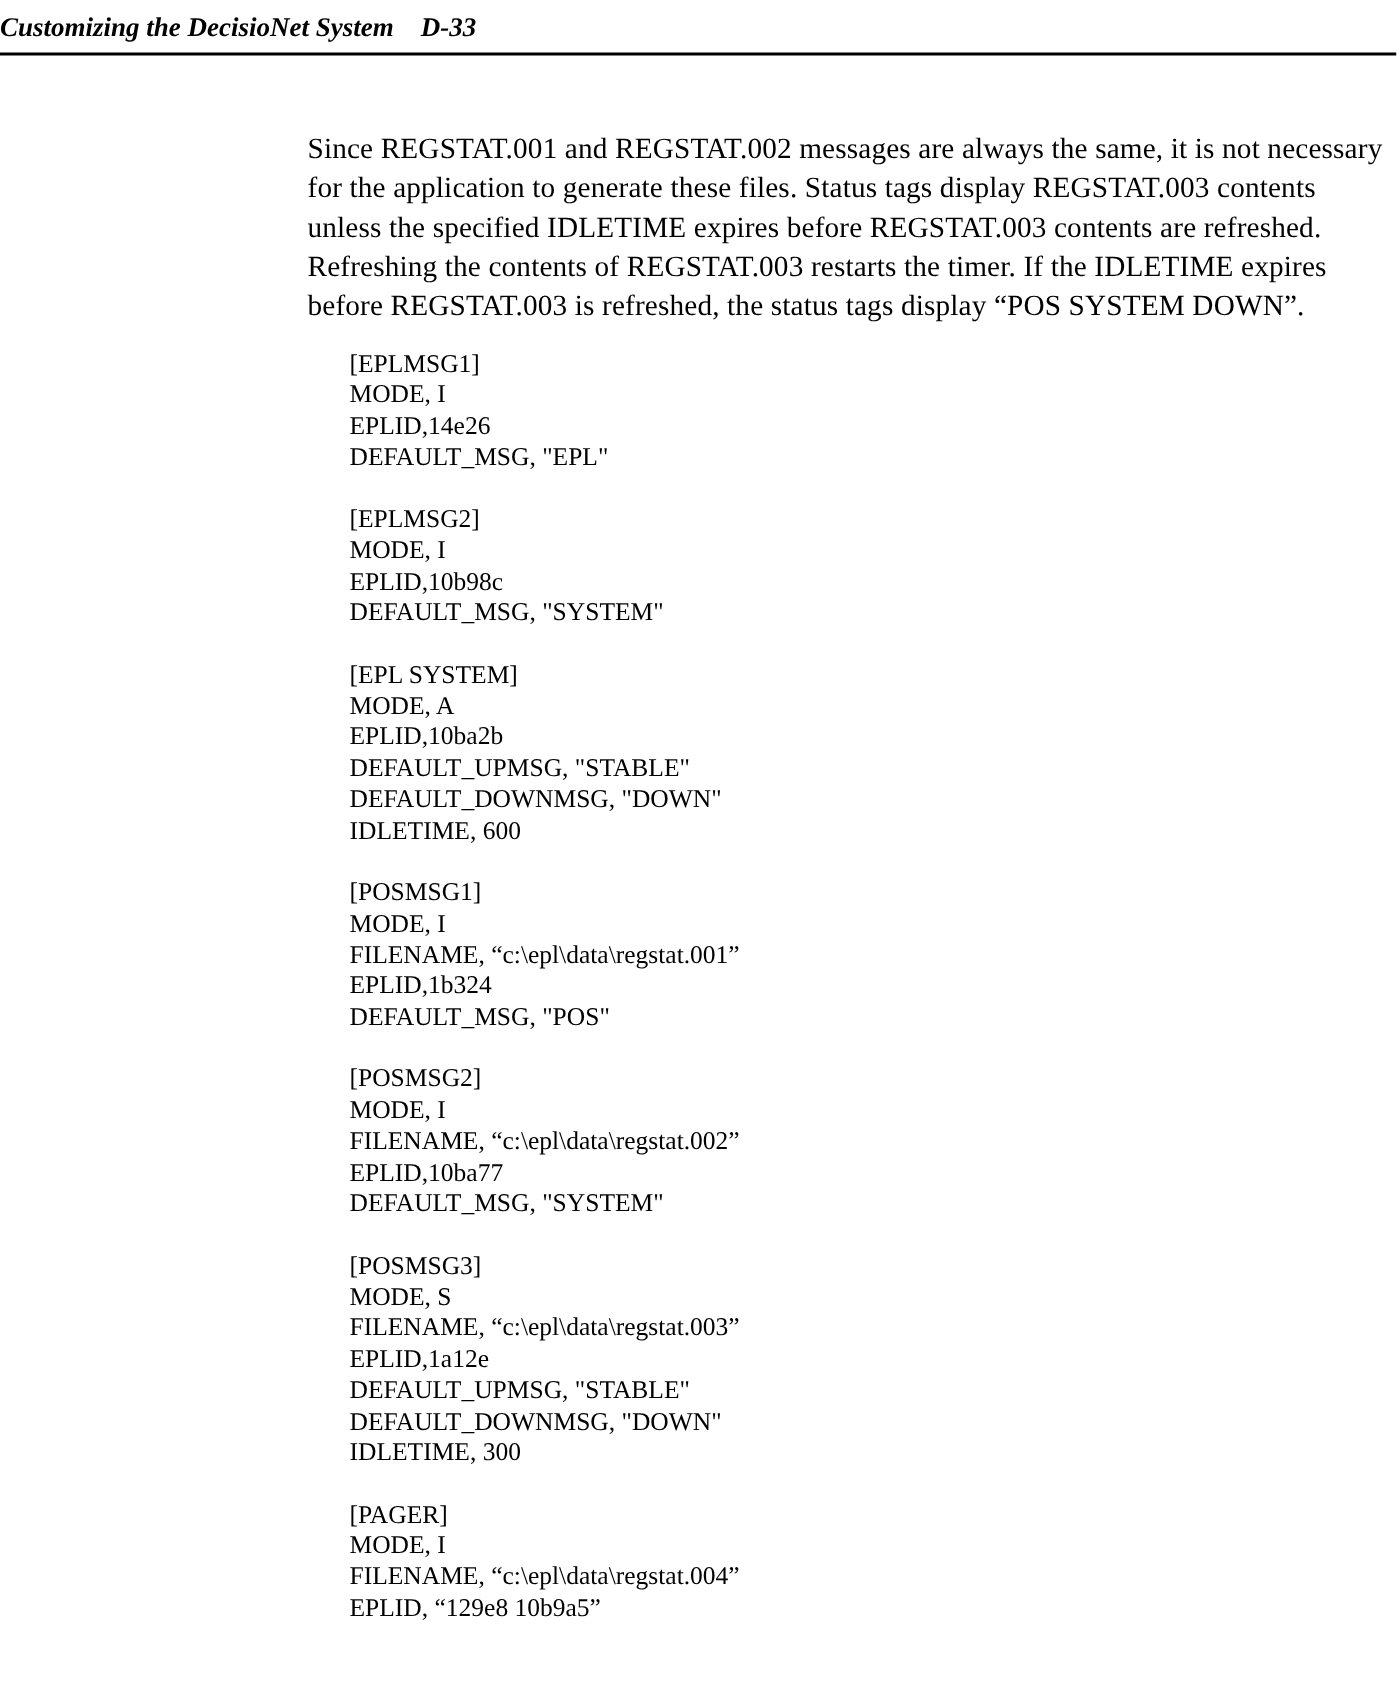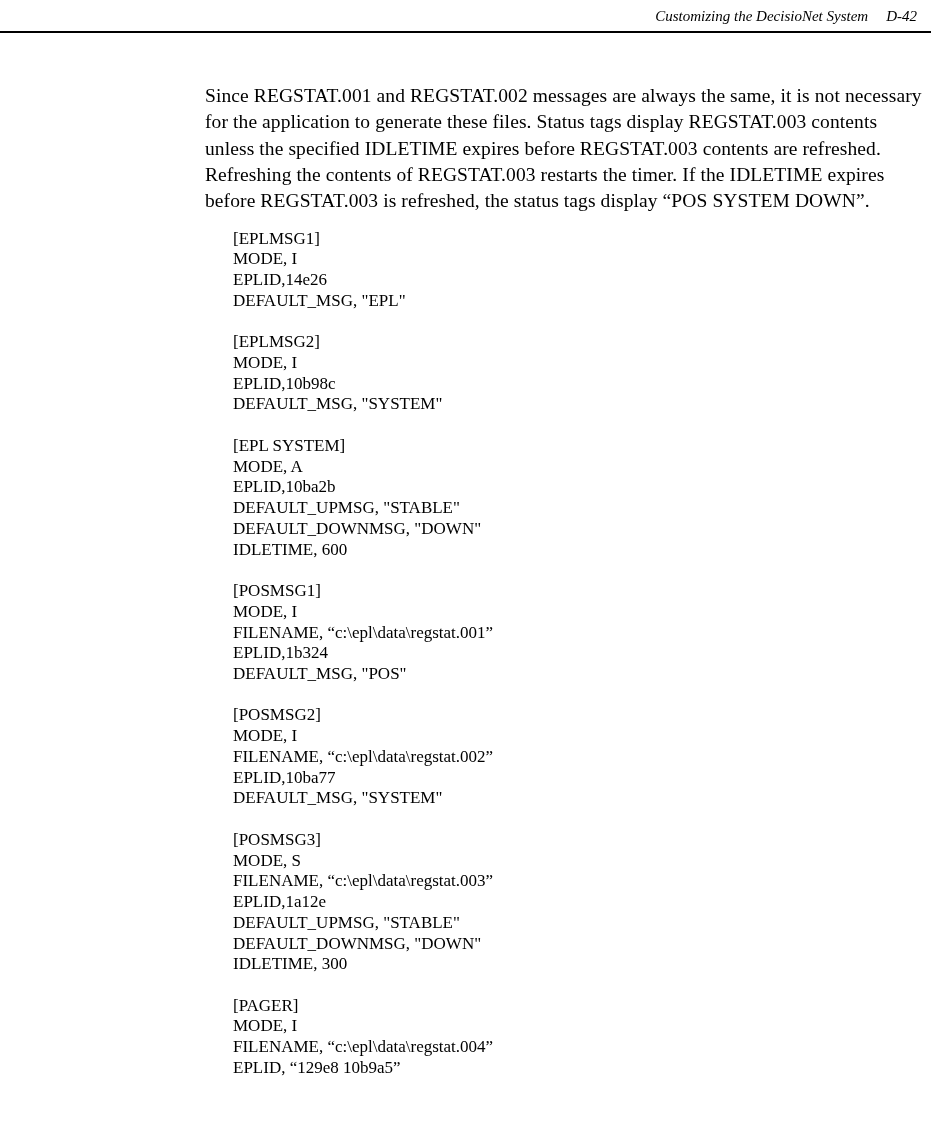--- a/index.html
+++ b/index.html
@@ -10,26 +10,27 @@
     body {
       background: #fff;
       width: 931px;
       height: 1130px;
       font-family: Georgia, 'Times New Roman', serif;
       color: #000;
       position: relative;
     }
     .header {
       display: flex;
-      justify-content: flex-end;
+      justify-content: flex-start;
       align-items: baseline;
       padding: 8px 14px 6px 0;
       border-bottom: 2px solid #000;
       font-style: italic;
-      font-size: 15px;
+      font-size: 18px;
+      font-weight: bold;
     }
     .header-title {
       margin-right: 18px;
     }
     .header-page {
     }
     .content {
       padding: 50px 0 0 205px;
     }
     .paragraph {
@@ -45,21 +46,21 @@
       white-space: pre;
       margin-left: 28px;
       margin-top: 10px;
     }
   </style>
 </head>
 <body>
 
 <div class="header">
   <span class="header-title">Customizing the DecisioNet System</span>
-  <span class="header-page">D-42</span>
+  <span class="header-page">D-33</span>
 </div>
 
 <div class="content">
   <p class="paragraph">Since REGSTAT.001 and REGSTAT.002 messages are always the same, it is not necessary for the application to generate these files. Status tags display REGSTAT.003 contents unless the specified IDLETIME expires before REGSTAT.003 contents are refreshed. Refreshing the contents of REGSTAT.003 restarts the timer. If the IDLETIME expires before REGSTAT.003 is refreshed, the status tags display “POS SYSTEM DOWN”.</p>
   <div class="code-block">[EPLMSG1]
 MODE, I
 EPLID,14e26
 DEFAULT_MSG, "EPL"
 
 [EPLMSG2]

